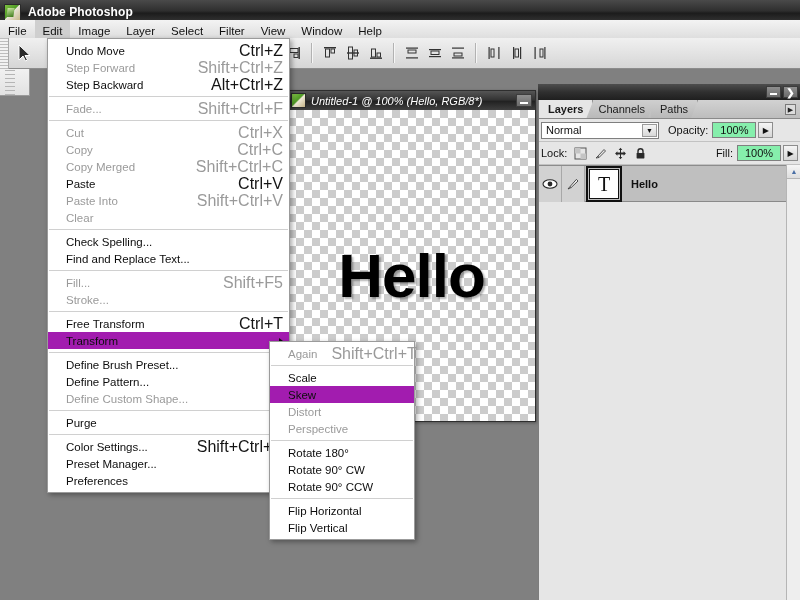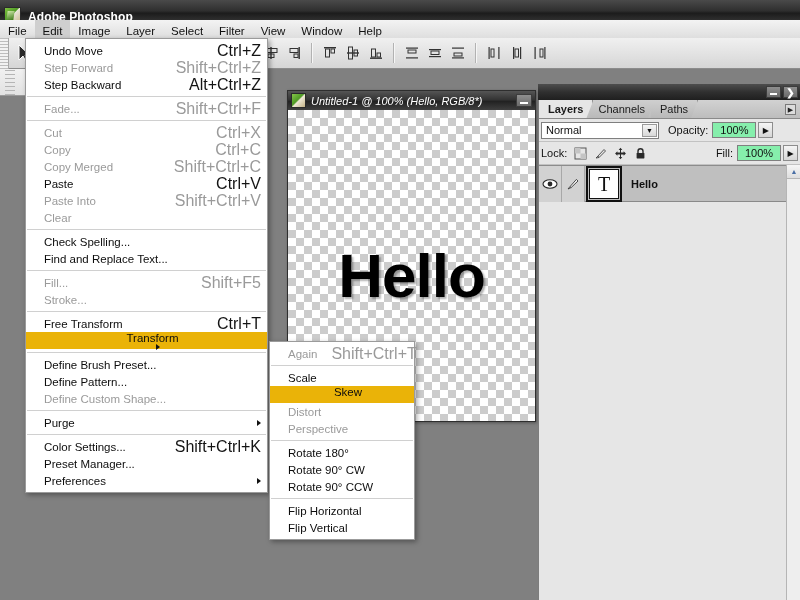--- a/index.html
+++ b/index.html
@@ -20,21 +20,21 @@
     user-select: none;
   }
 
   
   .titlebar {
     position: absolute;
     left: 0; top: 0;
     width: 800px; height: 24px;
     background: linear-gradient(to bottom, #4a4a4a 0%, #2f2f2f 45%, #1c1c1c 55%, #3a3a3a 100%);
     display: flex;
-    align-items: flex-end;
+    align-items: center;
     padding-left: 4px;
     box-sizing: border-box;
   }
   .ps-logo {
     width: 15px; height: 15px;
     background: linear-gradient(135deg, #7fc241 0%, #4f9a25 45%, #e8e4d8 50%, #c9b98a 100%);
     border: 1px solid #2a2a2a;
     border-radius: 1px;
     position: relative;
     flex: none;
@@ -395,21 +395,21 @@
   
   .menu {
     position: absolute;
     background: #ffffff;
     border: 1px solid #9b9b9b;
     box-shadow: 2px 2px 5px rgba(0,0,0,0.35);
     padding: 3px 0;
     box-sizing: border-box;
     z-index: 50;
   }
-  #edit-menu { left: 25px; top: 38px; width: 243px; }
+  #edit-menu { left: 47px; top: 38px; width: 243px; }
   #transform-menu { left: 269px; top: 341px; width: 146px; }
 
   .mi {
     display: flex;
     align-items: center;
     height: 17px;
     padding: 0 6px 0 18px;
     font-size: 11.5px;
     color: #0d0d0d;
     white-space: nowrap;
@@ -417,21 +417,21 @@
     position: relative;
   }
   .mi .lbl { flex: 1 1 auto; }
   .mi .acc {
     margin-left: 14px;
     color: #141414;
     font-size: 16px;
     flex: none;
   }
   .mi.disabled .lbl, .mi.disabled .acc { color: #9a9a9a; }
-  .mi.highlight { background: #eab308; flex-direction: column; }
+  .mi.highlight { background: #a21caf; }
   .mi .sub {
     flex: none;
     margin-left: 10px;
     width: 0; height: 0;
     border-left: 4px solid #111;
     border-top: 3.5px solid transparent;
     border-bottom: 3.5px solid transparent;
   }
   .msep {
     height: 1px;

